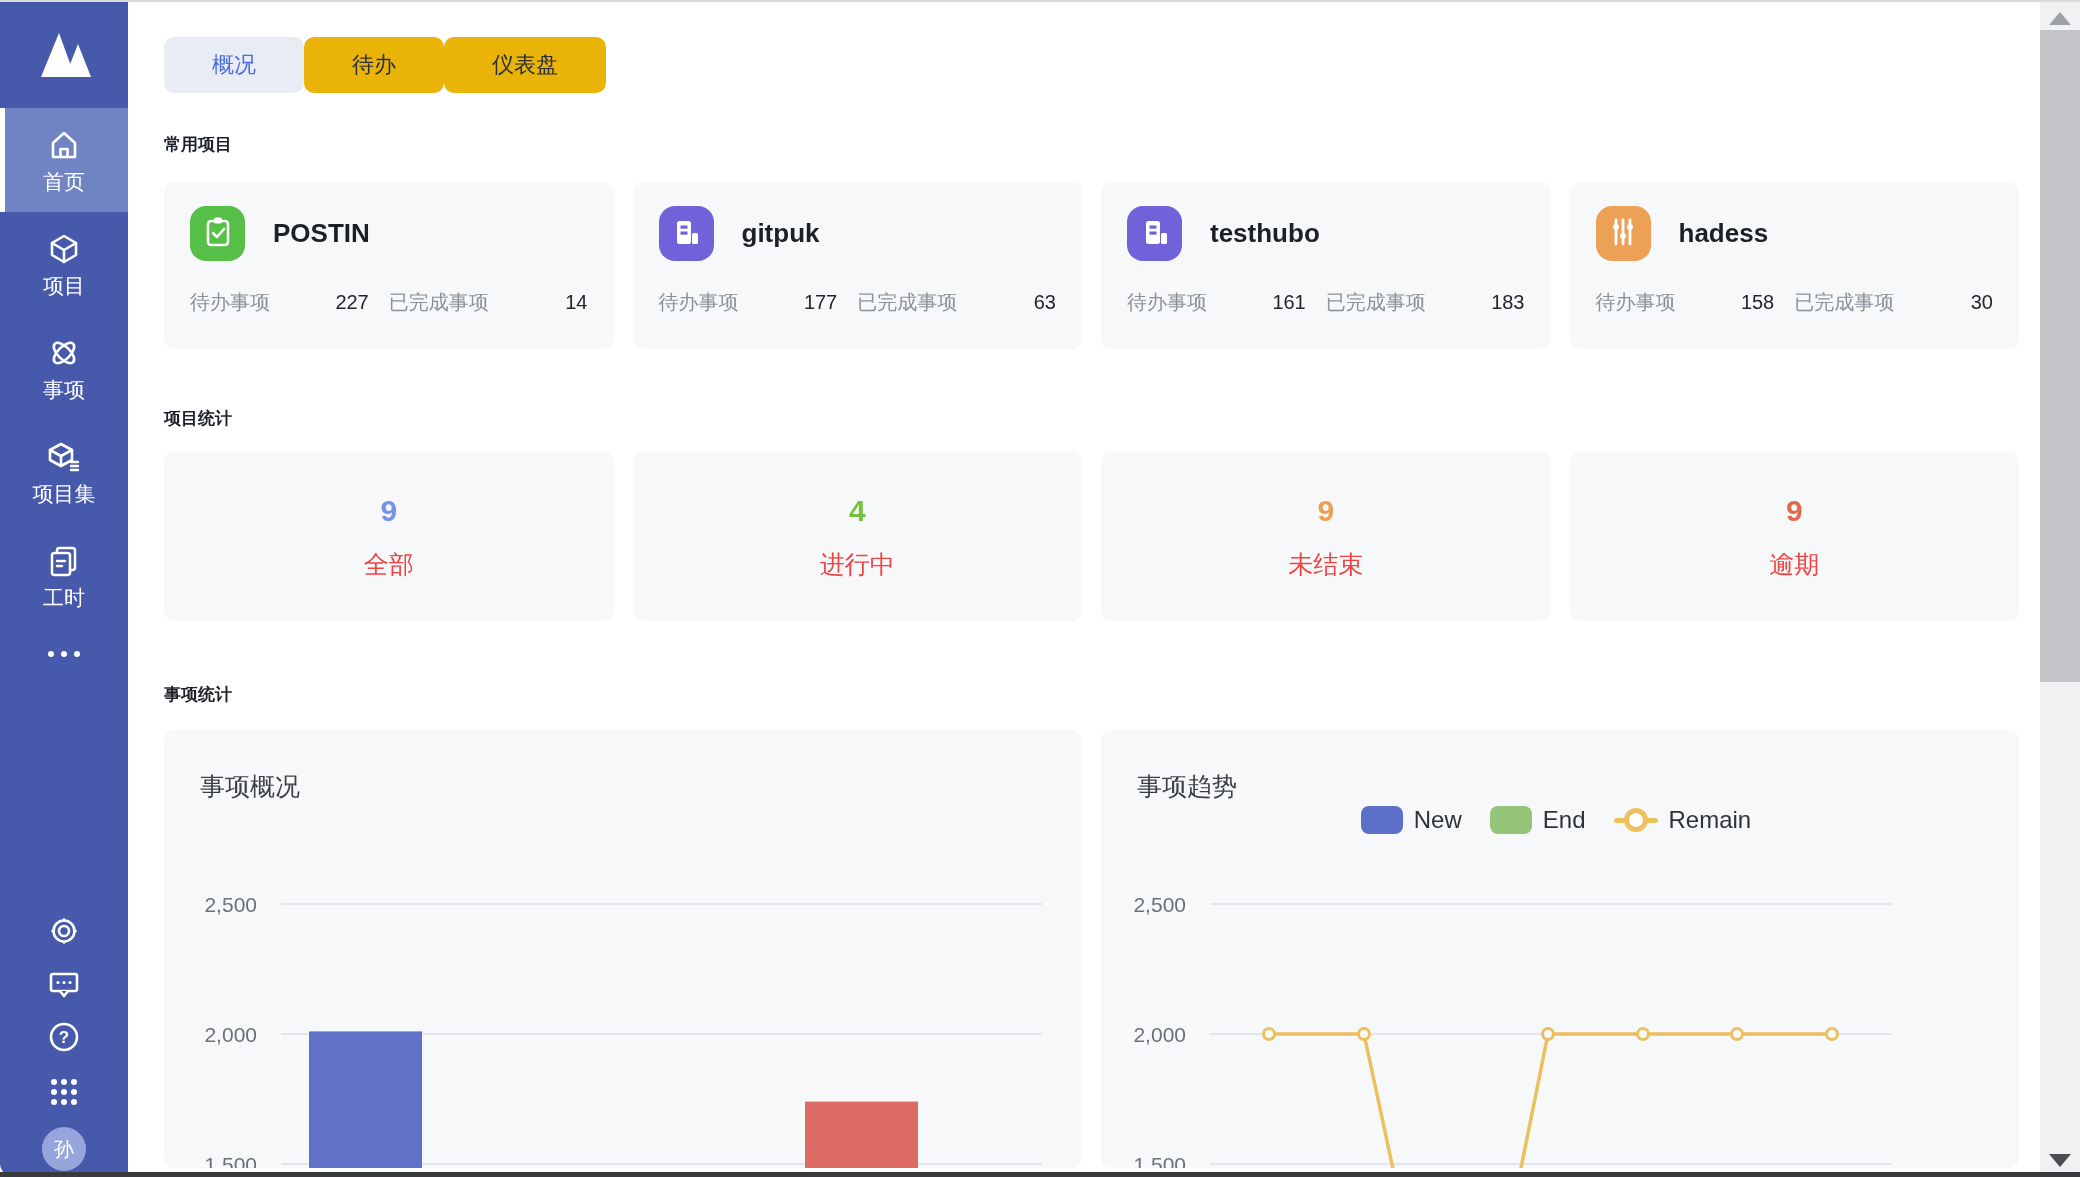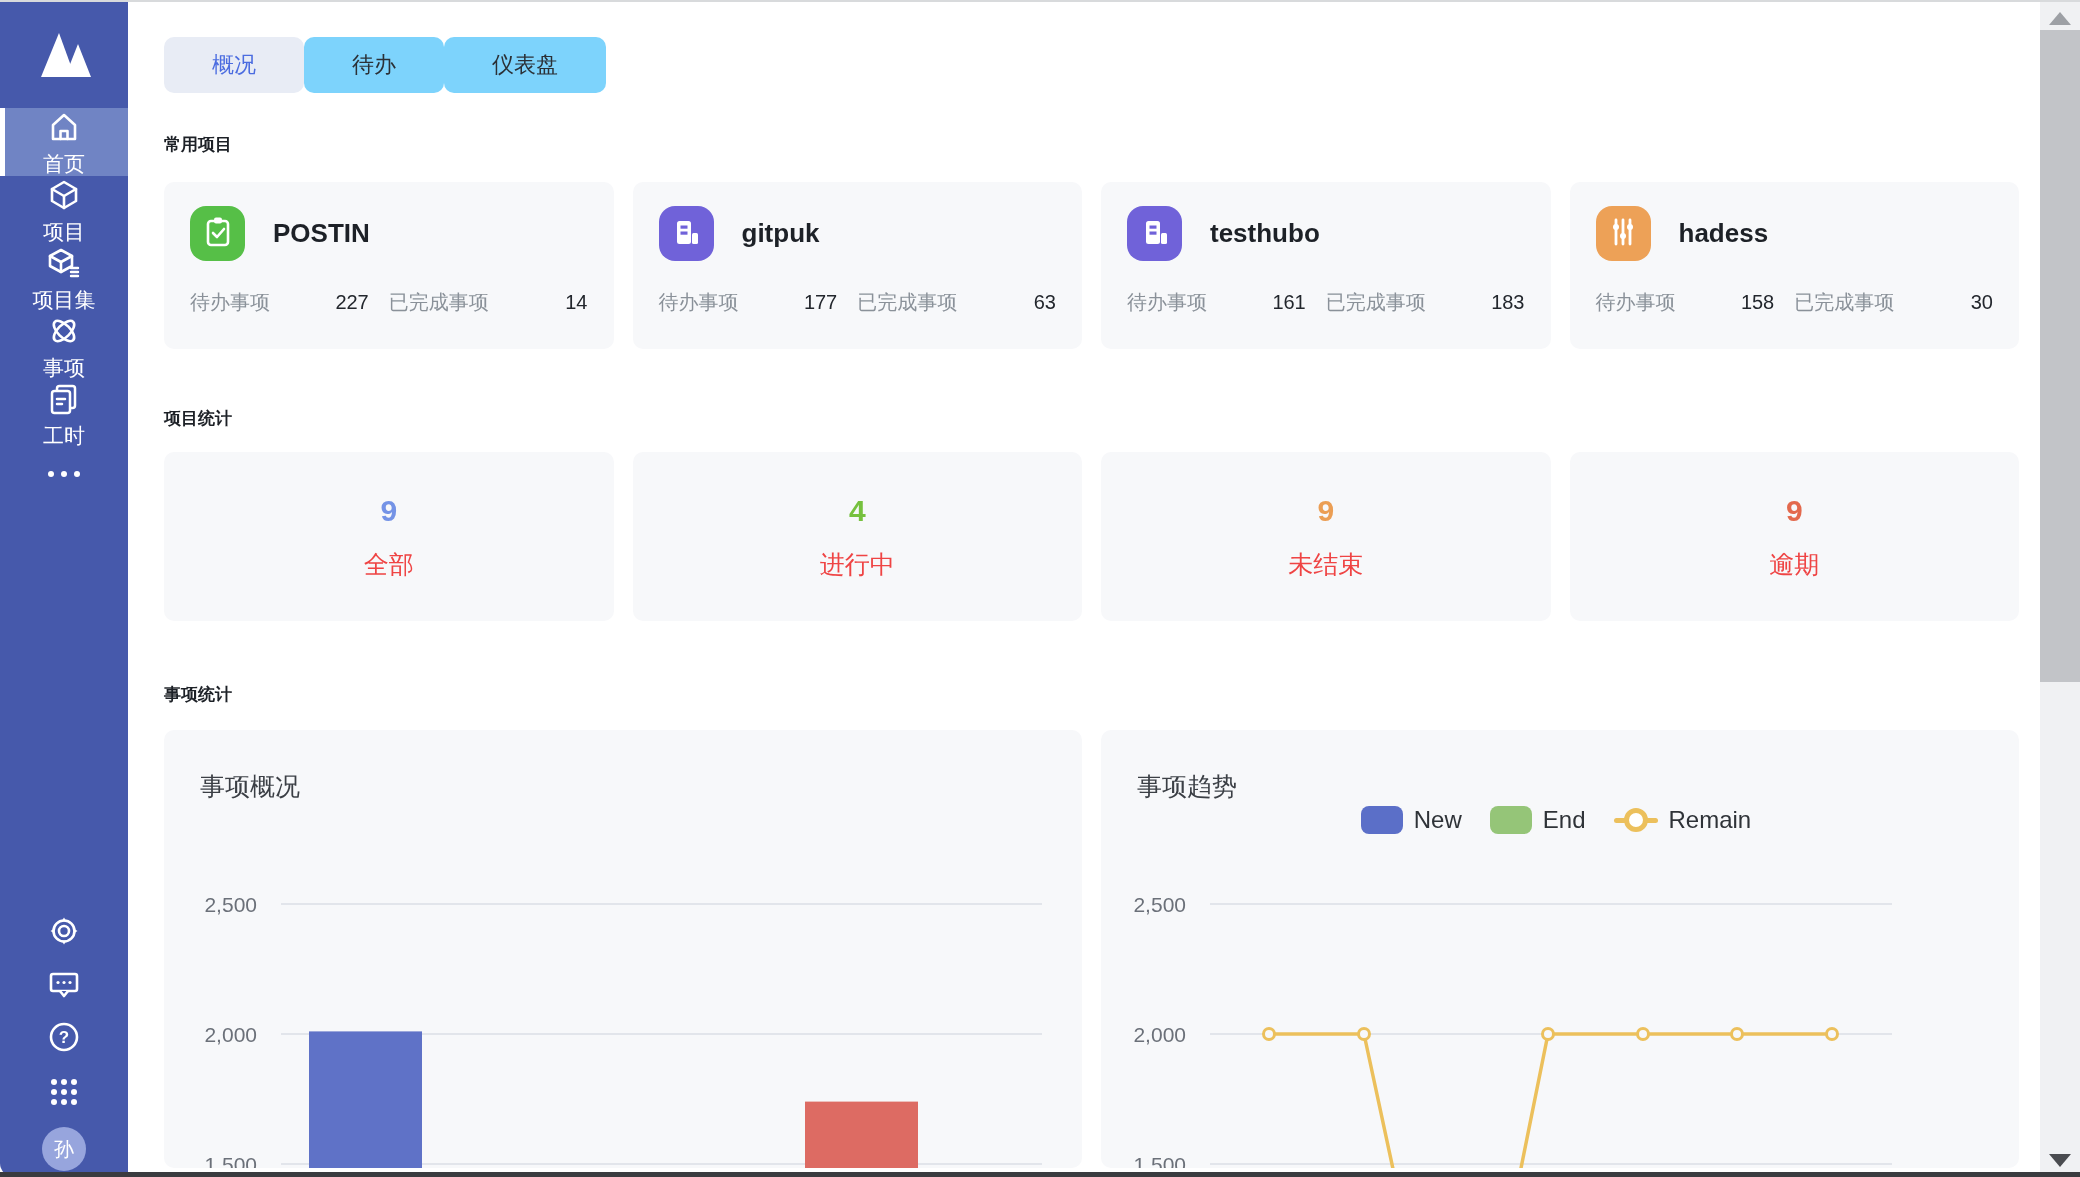--- a/index.html
+++ b/index.html
@@ -9,39 +9,39 @@
     -webkit-font-smoothing:antialiased;
   }
   .top-border{position:absolute;top:0;left:0;width:2080px;height:2px;background:#d8dadc;z-index:60;}
   .taskbar-strip{position:absolute;bottom:0;left:0;width:2080px;height:5px;background:#3a3b3f;z-index:55;}
 
   
   .sidebar{position:absolute;left:0;top:2px;width:128px;height:1175px;background:#4659ab;
            border-bottom-left-radius:14px;z-index:10;}
   .logo{height:106px;display:flex;align-items:center;justify-content:center;cursor:pointer;}
   .nav{display:flex;flex-direction:column;}
-  .nav-item{position:relative;height:68px;display:flex;flex-direction:column;align-items:center;
+  .nav-item{position:relative;height:104px;display:flex;flex-direction:column;align-items:center;
             justify-content:center;gap:5px;cursor:pointer;}
   .nav-item.active{background:#7084c4;}
   .nav-item.active::before{content:"";position:absolute;left:0;top:0;bottom:0;width:5px;background:#ffffff;}
   .nav-label{font-size:21px;color:#ffffff;line-height:1;}
   .nav-more{height:52px;display:flex;align-items:center;justify-content:center;gap:7px;cursor:pointer;}
   .nav-more i{width:6px;height:6px;border-radius:50%;background:#ffffff;display:block;}
   .sidebar-bottom{position:absolute;bottom:6px;left:0;width:128px;display:flex;flex-direction:column;
                   align-items:center;gap:17px;}
   .util-btn{width:36px;height:36px;display:flex;align-items:center;justify-content:center;cursor:pointer;}
   .apps-grid{display:grid;grid-template-columns:repeat(3,6px);grid-template-rows:repeat(3,6px);gap:4px;cursor:pointer;}
   .apps-grid i{width:6px;height:6px;border-radius:50%;background:#fff;}
   .avatar{width:44px;height:44px;border-radius:50%;background:#97a5dd;color:#fff;font-size:20px;
           display:flex;align-items:center;justify-content:center;cursor:pointer;}
 
   
   .content{position:absolute;left:164px;top:2px;width:1855px;z-index:5;}
   .tabs{display:flex;margin-top:35px;}
-  .tab{height:56px;line-height:56px;padding:0 48px;border-radius:10px;background:#7dd3fc;
+  .tab{height:56px;line-height:56px;padding:0 48px;border-radius:10px;background:#eab308;
        font-size:22px;color:#2b3036;cursor:pointer;}
   .tab.active{background:#e8ecf5;color:#4b6ce0;}
   .section-title{font-size:17px;font-weight:bold;color:#1d2127;}
   .t1{margin-top:40px;}
   .t2{margin-top:58px;}
   .t3{margin-top:62px;}
 
   .cards-row{display:grid;grid-template-columns:repeat(4,1fr);gap:19px;margin-top:26px;}
   .project-card{background:#f7f8fa;border-radius:10px;height:167px;padding:22px 26px;
                 box-sizing:border-box;cursor:pointer;}
@@ -108,37 +108,37 @@
         <svg width="34" height="34" viewBox="0 0 34 34" fill="none" stroke="#ffffff" stroke-width="2.6" stroke-linejoin="round" stroke-linecap="round">
           <path d="M17 4 L29 11 V23 L17 30 L5 23 V11 Z"></path>
           <path d="M5 11 L17 18 L29 11"></path>
           <path d="M17 18 V30"></path>
         </svg>
       </span>
       <span class="nav-label">项目</span>
     </div>
     <div class="nav-item">
       <span>
+        <svg width="34" height="34" viewBox="0 0 34 34" fill="none" stroke="#ffffff" stroke-width="2.6">
+          <ellipse cx="17" cy="17" rx="13" ry="6.2" transform="rotate(45 17 17)"></ellipse>
+          <ellipse cx="17" cy="17" rx="13" ry="6.2" transform="rotate(-45 17 17)"></ellipse>
+        </svg>
+      </span>
+      <span class="nav-label">事项</span>
+    </div>
+    <div class="nav-item">
+      <span>
         <svg width="34" height="34" viewBox="0 0 34 34" fill="none" stroke="#ffffff" stroke-width="2.6" stroke-linejoin="round" stroke-linecap="round">
           <path d="M14 4 L25 10 V20 L14 26 L3 20 V10 Z"></path>
           <path d="M3 10 L14 16 L25 10"></path>
           <path d="M14 16 V26"></path>
           <path d="M24 22 H31 M24 26 H31 M24 30 H31" stroke-width="2.4"></path>
         </svg>
       </span>
       <span class="nav-label">项目集</span>
-    </div>
-    <div class="nav-item">
-      <span>
-        <svg width="34" height="34" viewBox="0 0 34 34" fill="none" stroke="#ffffff" stroke-width="2.6">
-          <ellipse cx="17" cy="17" rx="13" ry="6.2" transform="rotate(45 17 17)"></ellipse>
-          <ellipse cx="17" cy="17" rx="13" ry="6.2" transform="rotate(-45 17 17)"></ellipse>
-        </svg>
-      </span>
-      <span class="nav-label">事项</span>
     </div>
     <div class="nav-item">
       <span>
         <svg width="34" height="34" viewBox="0 0 34 34" fill="none" stroke="#ffffff" stroke-width="2.5" stroke-linejoin="round" stroke-linecap="round">
           <rect x="10" y="4" width="18" height="22" rx="2.5"></rect>
           <rect x="5" y="9" width="18" height="22" rx="2.5" fill="#4659ab"></rect>
           <path d="M10 17 H18 M10 22 H15"></path>
         </svg>
       </span>
       <span class="nav-label">工时</span>

